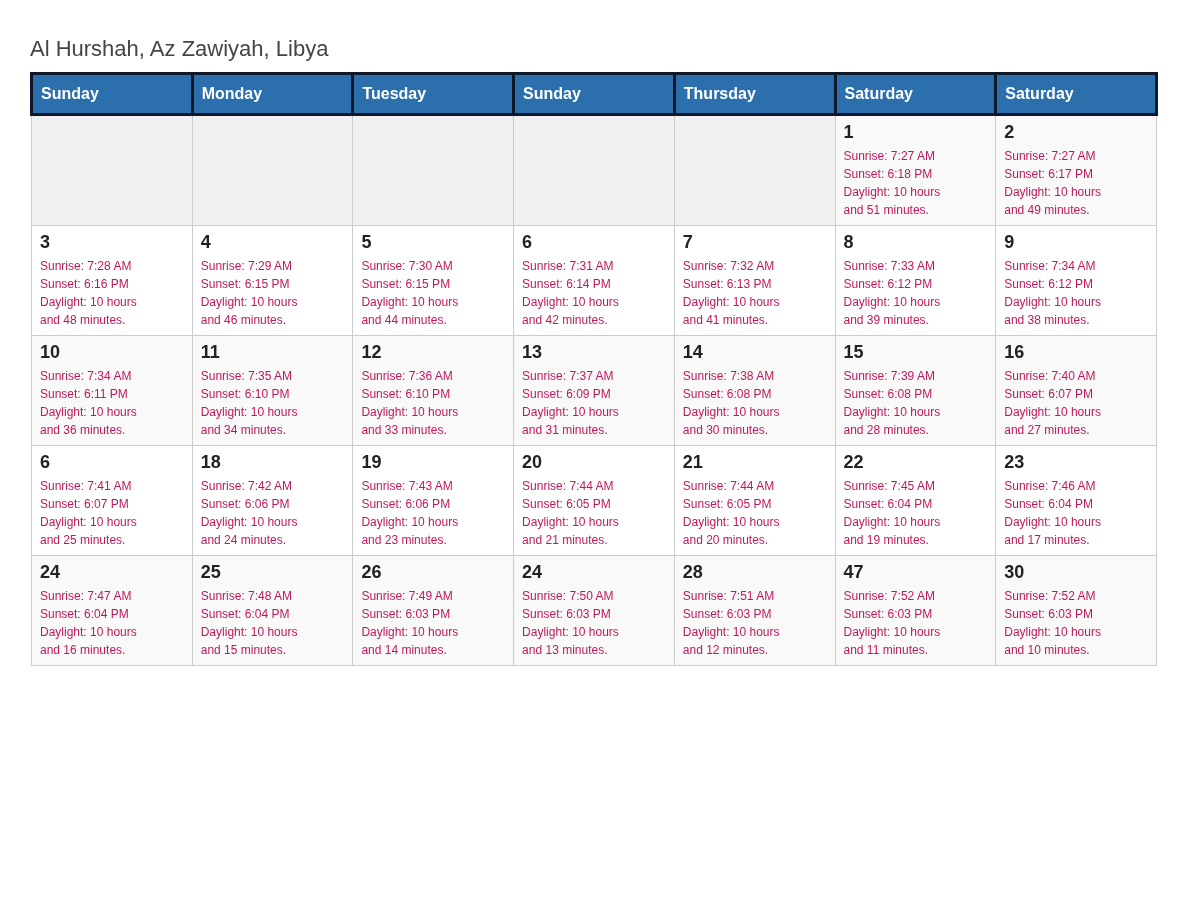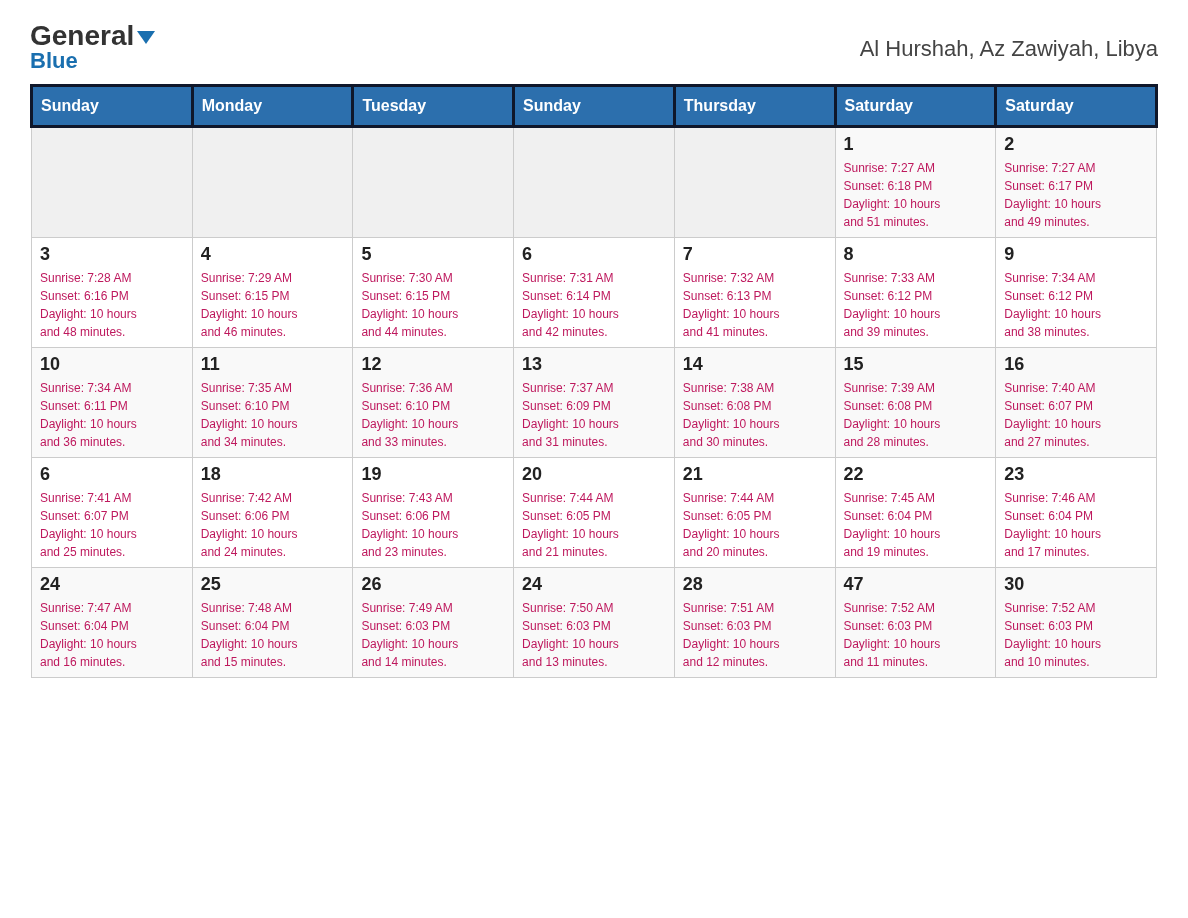--- a/index.html
+++ b/index.html
@@ -88,26 +88,20 @@
       background-color: #fff;
     }
     .empty-cell {
       background-color: #f0f0f0 !important;
     }
   </style>
 </head>
 <body>
 
 <div class="header-area">
-  <div class="logo">
-    <div class="logo-text">
-      General<span style="display:inline-block;width:0;height:0;border-left:9px solid transparent;border-right:9px solid transparent;border-top:13px solid #1a6faf;margin-left:3px;vertical-align:middle;"></span>
-    </div>
-    <div class="logo-sub">Blue</div>
-  </div>
   <div class="title-area">
     <h2>Al Hurshah, Az Zawiyah, Libya</h2>
   </div>
 </div>
 
 <table>
   <thead>
     <tr>
       <th>Sunday</th>
       <th>Monday</th>

